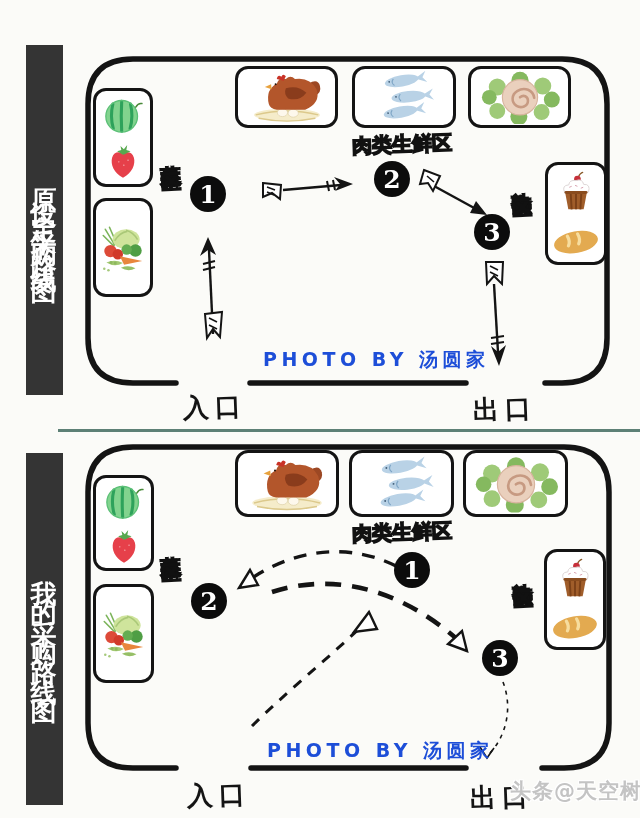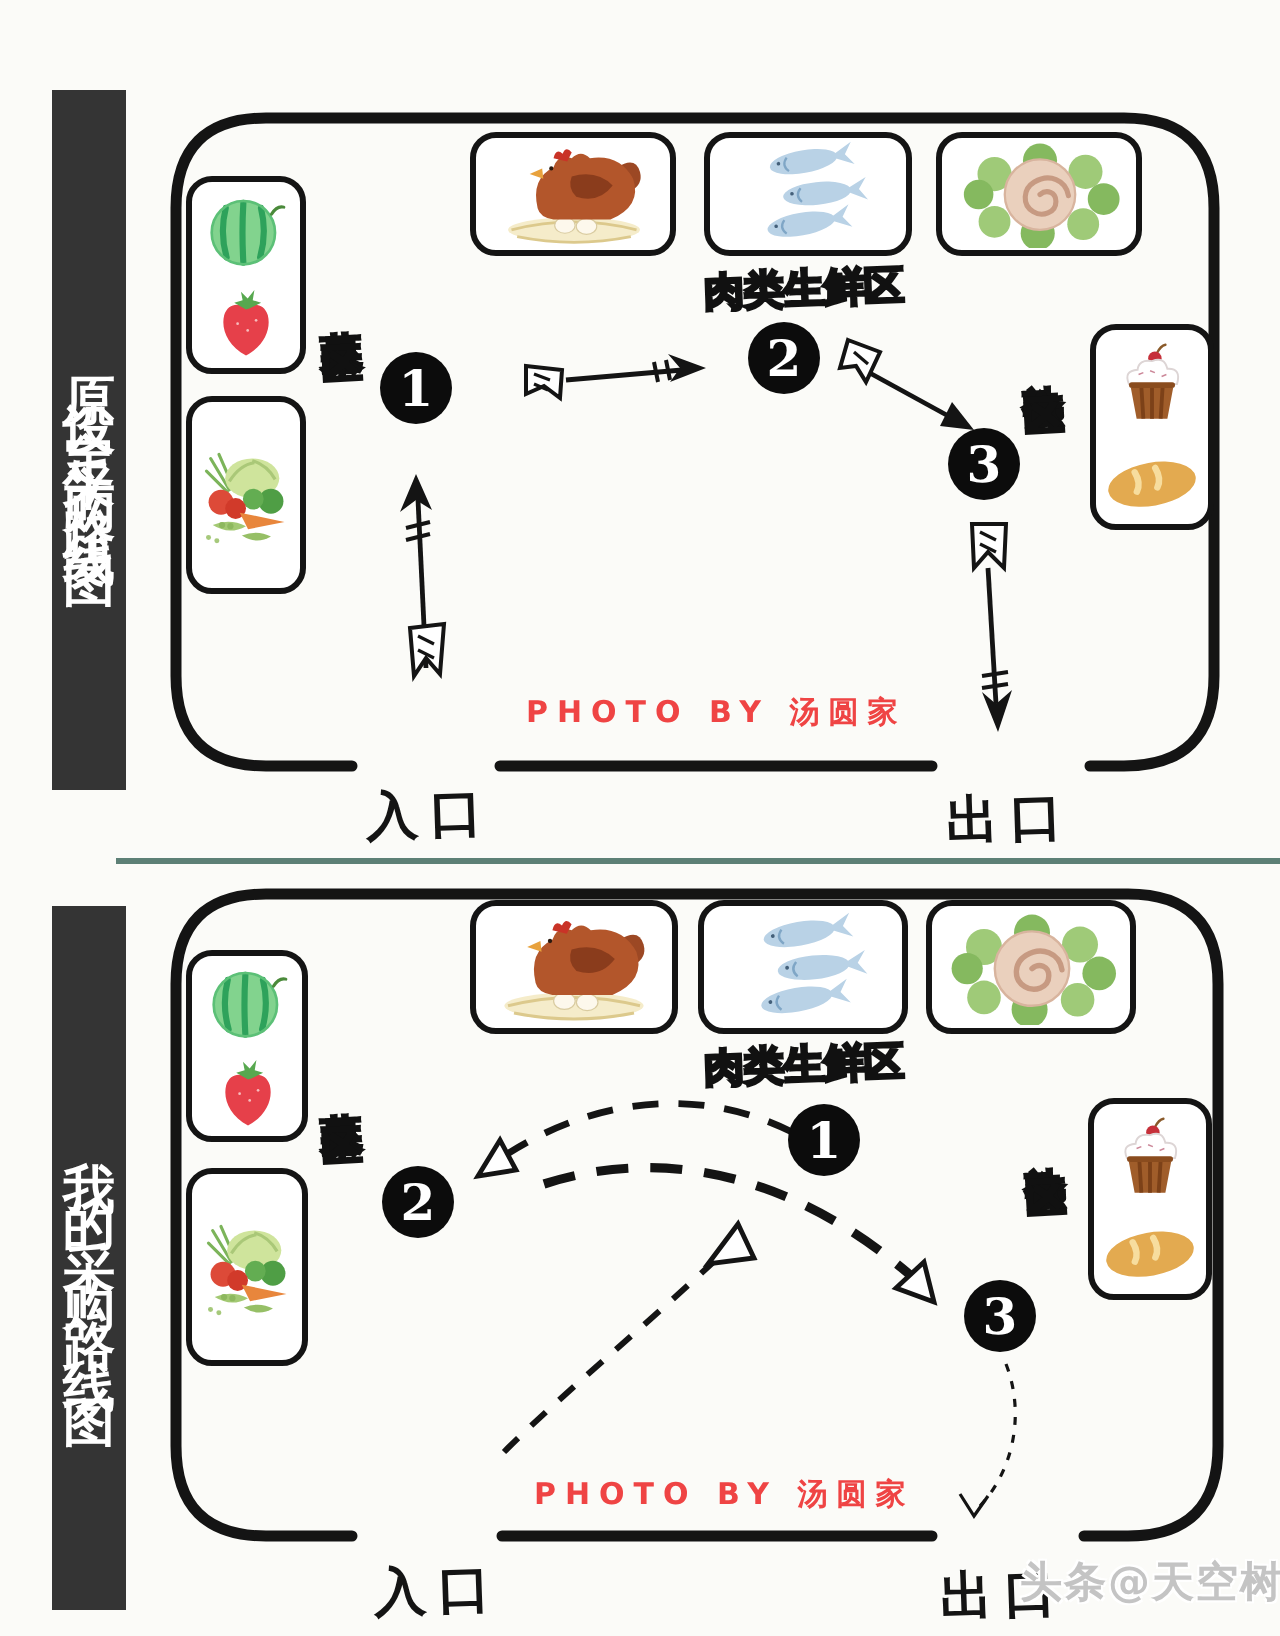--- a/index.html
+++ b/index.html
@@ -26,21 +26,21 @@
         -webkit-text-stroke:1.6px #111;font-size:20px;white-space:nowrap;}
   .area-label.v{writing-mode:vertical-rl;text-orientation:upright;letter-spacing:3px;}
   
   .step{position:absolute;width:36px;height:36px;border-radius:50%;background:#0c0c0c;color:#fff;
         display:flex;align-items:center;justify-content:center;z-index:7;
         font-family:"DejaVu Serif","Liberation Serif",serif;font-weight:700;font-size:25px;}
   
   .gate-label{position:absolute;z-index:6;color:#141414;font-weight:700;font-size:26px;
         letter-spacing:6px;transform:rotate(-2deg);white-space:nowrap;}
   
-  .credit{position:absolute;z-index:6;color:#ef4444;font-size:15px;font-weight:600;
+  .credit{position:absolute;z-index:6;color:#1d4ed8;font-size:19px;font-weight:600;
         letter-spacing:4.5px;white-space:nowrap;}
   
   .corner-mark{position:absolute;left:510px;top:777px;z-index:9;font-size:21px;font-weight:800;
         color:#c4c4c4;letter-spacing:1px;white-space:nowrap;
         text-shadow:1px 1px 0 #fff,-1px -1px 0 #fff,1px -1px 0 #fff,-1px 1px 0 #fff;}
 </style>
 </head>
 <body>
 
 <div class="page">

